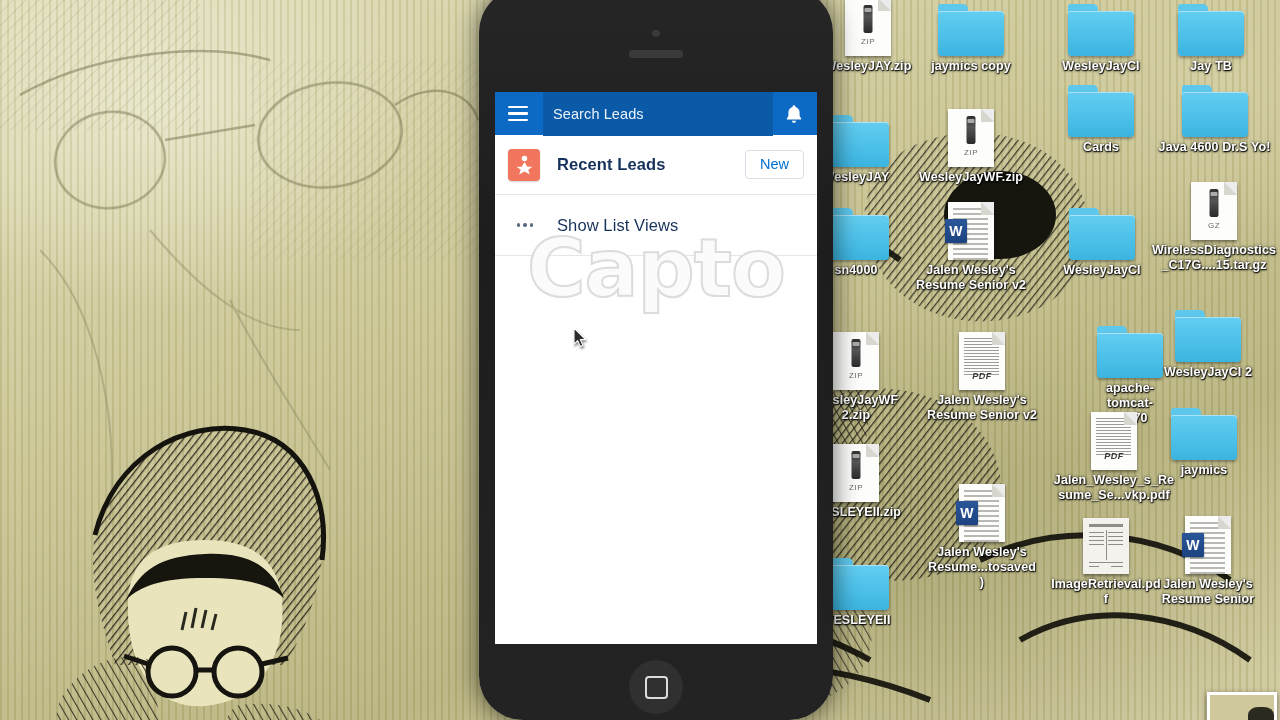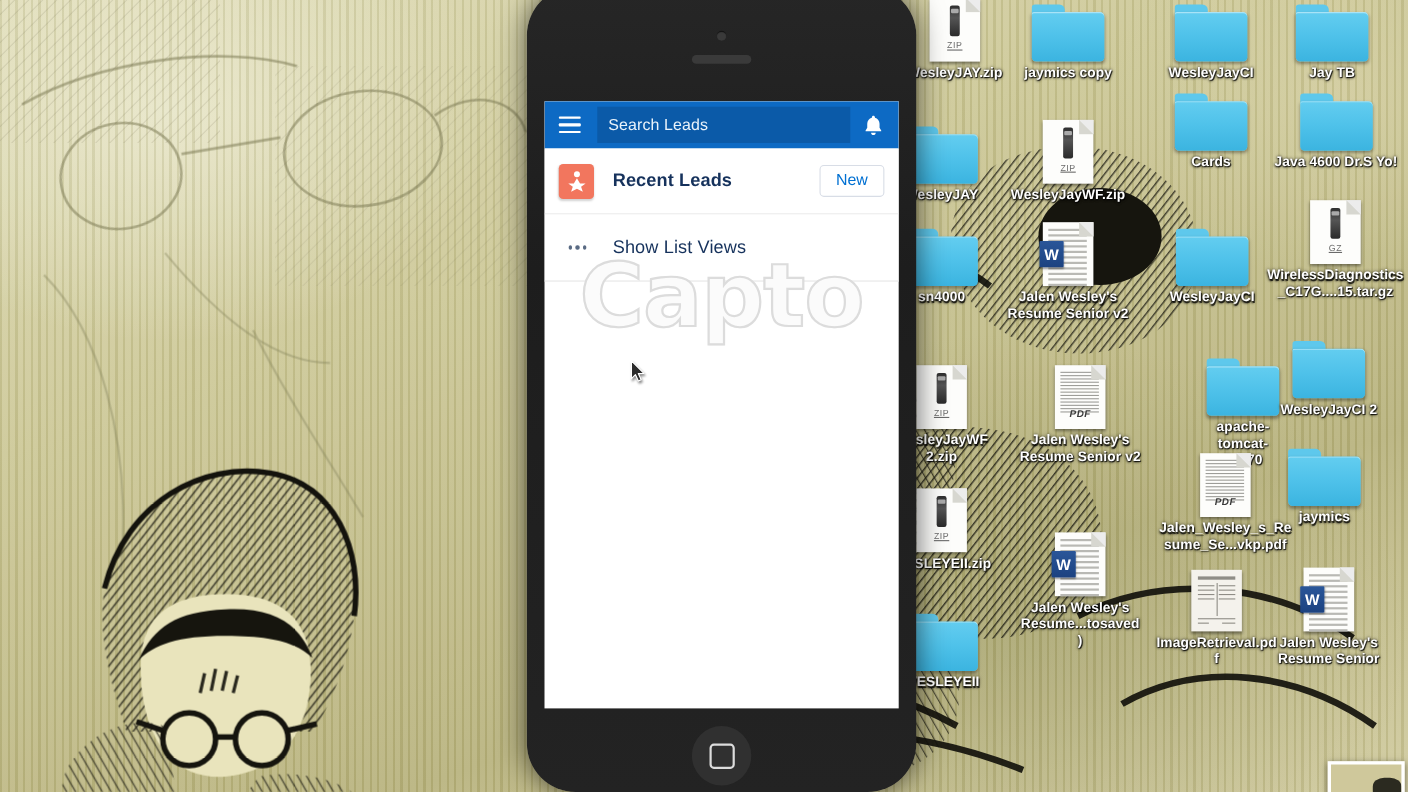--- a/index.html
+++ b/index.html
@@ -71,21 +71,21 @@
     position:absolute; left:50%; top:7px; transform:translateX(-50%);
     width:9px; height:28px; background:linear-gradient(180deg,#2f2f2f,#555 40%,#2a2a2a);
     border-radius:2px;
   }
   .zip .zipper::before{
     content:""; position:absolute; left:1px; top:3px; width:7px; height:4px;
     background:#aaa; border-radius:1px;
   }
   .zip .ext{
     position:absolute; left:0; right:0; bottom:7px; text-align:center;
-    font-size:8px; font-weight:normal; color:#6a6a6a; text-shadow:none; letter-spacing:.5px;text-decoration:underline;
+    font-size:8px; font-weight:normal; color:#6a6a6a; text-shadow:none; letter-spacing:.5px;
   }
 
   
   .wbadge{
     position:absolute; left:-3px; top:17px; width:22px; height:24px;
     background:linear-gradient(180deg,#2a5699,#1c4280);
     color:#fff; font-size:14px; font-weight:bold; line-height:24px; text-align:center;
     text-shadow:none; border-radius:1px; box-shadow:0 1px 2px rgba(0,0,0,.4);
   }
   
@@ -143,21 +143,21 @@
   }
 
   
   .appbar{
     height:43px; background:#0d6ac4; display:flex; align-items:center; padding:0 10px;
   }
   .hamburger{ width:28px; height:28px; display:flex; flex-direction:column;
     justify-content:center; gap:4px; cursor:pointer; padding-left:3px; }
   .hamburger i{ display:block; height:2.5px; background:#fff; border-radius:1px; width:20px; }
   .search-box{
-    flex:1; margin:0 8px 0 10px; height:33px; background:#0b5aa8;
+    flex:1; margin:0 8px 0 10px; height:44px; background:#0b5aa8;
     display:flex; align-items:center; padding:0 10px;
     font-size:14.5px; color:#eaf3fb; letter-spacing:.1px;
   }
   .bell{ width:26px; display:flex; align-items:center; justify-content:center; cursor:pointer; }
 
   
   .obj-row{
     height:60px; display:flex; align-items:center; padding:13px 13px;
     background:#fff; border-bottom:1px solid #e6e6e6;
   }

